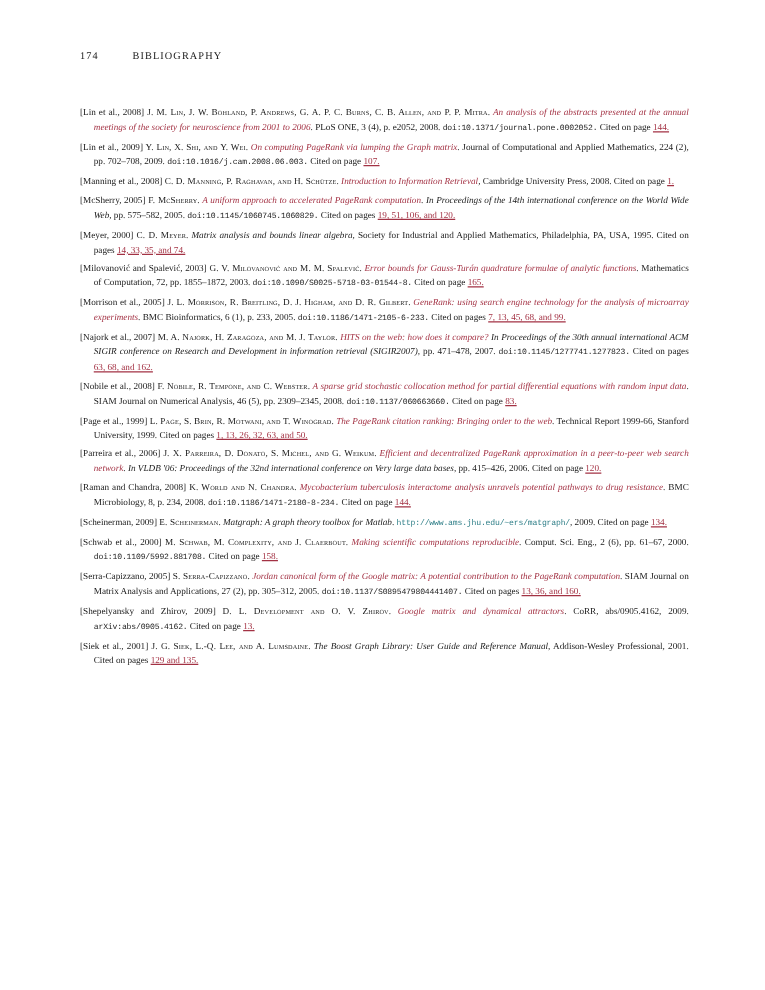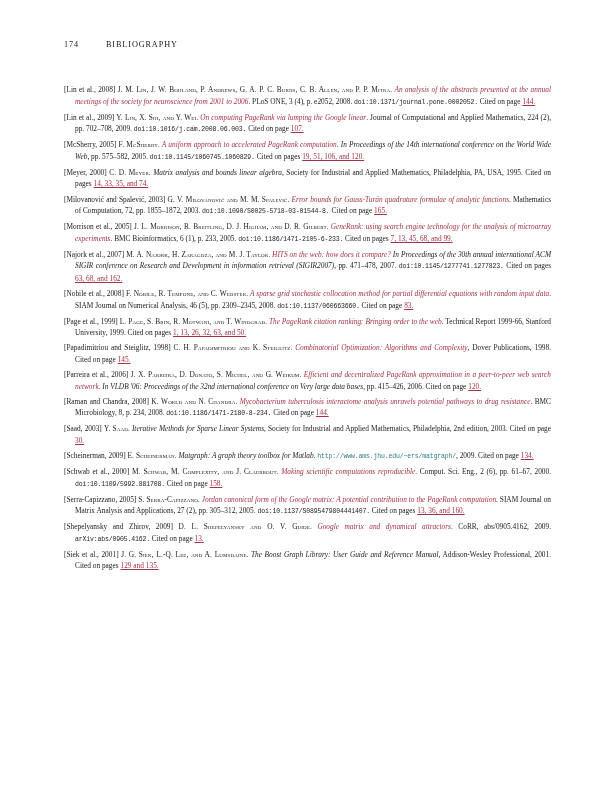--- a/index.html
+++ b/index.html
@@ -91,49 +91,48 @@
 <div class="page">
 
   <div class="running-head">
     <span class="folio">174</span><span class="head-title">BIBLIOGRAPHY</span>
   </div>
 
   <div class="biblist">
 
     <p class="entry"><span>[Lin et al., 2008]</span> <span class="sc">J. M. Lin, J. W. Bohland, P. Andrews, G. A. P. C. Burns, C. B. Allen, and P. P. Mitra</span>. <span class="ttl">An analysis of the abstracts presented at the annual meetings of the society for neuroscience from 2001 to 2006</span>. <span>PLoS ONE, 3 (4), p. e2052, 2008.</span> <span class="mono">doi:10.1371/journal.pone.0002052.</span> <span>Cited on page</span> <span class="xref">144.</span></p>
 
-    <p class="entry"><span>[Lin et al., 2009]</span> <span class="sc">Y. Lin, X. Shi, and Y. Wei</span>. <span class="ttl">On computing PageRank via lumping the Google linear</span>. <span>Journal of Computational and Applied Mathematics, 224 (2), pp. 702–708, 2009.</span> <span class="mono">doi:10.1016/j.cam.2008.06.003.</span> <span>Cited on page</span> <span class="xref">107.</span></p>
+    <p class="entry"><span>[Lin et al., 2009]</span> <span class="sc">Y. Lin, X. Shi, and Y. Wei</span>. <span class="ttl">On computing PageRank via lumping the Graph matrix</span>. <span>Journal of Computational and Applied Mathematics, 224 (2), pp. 702–708, 2009.</span> <span class="mono">doi:10.1016/j.cam.2008.06.003.</span> <span>Cited on page</span> <span class="xref">107.</span></p>
 
+    <p class="entry"><span>[Manning et al., 2008]</span> <span class="sc">C. D. Manning, P. Raghavan, and H. Schütze</span>. <span class="ttl">Introduction to Information Retrieval</span><span>, Cambridge University Press, 2008.</span> <span>Cited on page</span> <span class="xref">1.</span></p>
 
     <p class="entry"><span>[McSherry, 2005]</span> <span class="sc">F. McSherry</span>. <span class="ttl">A uniform approach to accelerated PageRank computation</span>. <span class="it">In Proceedings of the 14th international conference on the World Wide Web</span><span>, pp. 575–582, 2005.</span> <span class="mono">doi:10.1145/1060745.1060829.</span> <span>Cited on pages</span> <span class="xref">19, 51, 106, and 120.</span></p>
 
     <p class="entry"><span>[Meyer, 2000]</span> <span class="sc">C. D. Meyer</span>. <span class="it">Matrix analysis and bounds linear algebra</span><span>, Society for Industrial and Applied Mathematics, Philadelphia, PA, USA, 1995.</span> <span>Cited on pages</span> <span class="xref">14, 33, 35, and 74.</span></p>
 
     <p class="entry"><span>[Milovanović and Spalević, 2003]</span> <span class="sc">G. V. Milovanović and M. M. Spalević</span>. <span class="ttl">Error bounds for Gauss-Turán quadrature formulae of analytic functions</span>. <span>Mathematics of Computation, 72, pp. 1855–1872, 2003.</span> <span class="mono">doi:10.1090/S0025-5718-03-01544-8.</span> <span>Cited on page</span> <span class="xref">165.</span></p>
 
     <p class="entry"><span>[Morrison et al., 2005]</span> <span class="sc">J. L. Morrison, R. Breitling, D. J. Higham, and D. R. Gilbert</span>. <span class="ttl">GeneRank: using search engine technology for the analysis of microarray experiments</span>. <span>BMC Bioinformatics, 6 (1), p. 233, 2005.</span> <span class="mono">doi:10.1186/1471-2105-6-233.</span> <span>Cited on pages</span> <span class="xref">7, 13, 45, 68, and 99.</span></p>
 
     <p class="entry"><span>[Najork et al., 2007]</span> <span class="sc">M. A. Najork, H. Zaragoza, and M. J. Taylor</span>. <span class="ttl">HITS on the web: how does it compare?</span> <span class="it">In Proceedings of the 30th annual international ACM SIGIR conference on Research and Development in information retrieval (SIGIR2007)</span><span>, pp. 471–478, 2007.</span> <span class="mono">doi:10.1145/1277741.1277823.</span> <span>Cited on pages</span> <span class="xref">63, 68, and 162.</span></p>
 
     <p class="entry"><span>[Nobile et al., 2008]</span> <span class="sc">F. Nobile, R. Tempone, and C. Webster</span>. <span class="ttl">A sparse grid stochastic collocation method for partial differential equations with random input data</span>. <span>SIAM Journal on Numerical Analysis, 46 (5), pp. 2309–2345, 2008.</span> <span class="mono">doi:10.1137/060663660.</span> <span>Cited on page</span> <span class="xref">83.</span></p>
 
     <p class="entry"><span>[Page et al., 1999]</span> <span class="sc">L. Page, S. Brin, R. Motwani, and T. Winograd</span>. <span class="ttl">The PageRank citation ranking: Bringing order to the web</span><span>. Technical Report 1999-66, Stanford University, 1999.</span> <span>Cited on pages</span> <span class="xref">1, 13, 26, 32, 63, and 50.</span></p>
 
-    <p class="entry"><span>[Papadimitriou and Steiglitz, 1998]</span> <span class="sc">C. H. Papadimitriou and K. Steiglitz</span>. <span class="ttl">Combinatorial Optimization: Algorithms and Complexity</span><span>, Dover Publications, 1998.</span> <span>Cited on page</span> <span class="xref">145.</span></p>
 
     <p class="entry"><span>[Parreira et al., 2006]</span> <span class="sc">J. X. Parreira, D. Donato, S. Michel, and G. Weikum</span>. <span class="ttl">Efficient and decentralized PageRank approximation in a peer-to-peer web search network</span>. <span class="it">In VLDB '06: Proceedings of the 32nd international conference on Very large data bases</span><span>, pp. 415–426, 2006.</span> <span>Cited on page</span> <span class="xref">120.</span></p>
 
     <p class="entry"><span>[Raman and Chandra, 2008]</span> <span class="sc">K. World and N. Chandra</span>. <span class="ttl">Mycobacterium tuberculosis interactome analysis unravels potential pathways to drug resistance</span>. <span>BMC Microbiology, 8, p. 234, 2008.</span> <span class="mono">doi:10.1186/1471-2180-8-234.</span> <span>Cited on page</span> <span class="xref">144.</span></p>
 
-    <p class="entry"><span>[Saad, 2003]</span> <span class="sc">Y. Saad</span>. <span class="it">Iterative Methods for Sparse Linear Systems</span><span>, Society for Industrial and Applied Mathematics, Philadelphia, 2nd edition, 2003.</span> <span>Cited on page</span> <span class="xref">30.</span></p>
 
     <p class="entry"><span>[Scheinerman, 2009]</span> <span class="sc">E. Scheinerman</span>. <span class="it">Matgraph: A graph theory toolbox for Matlab</span>. <span class="url">http://www.ams.jhu.edu/~ers/matgraph/</span><span>, 2009.</span> <span>Cited on page</span> <span class="xref">134.</span></p>
 
     <p class="entry"><span>[Schwab et al., 2000]</span> <span class="sc">M. Schwab, M. Complexity, and J. Claerbout</span>. <span class="ttl">Making scientific computations reproducible</span>. <span>Comput. Sci. Eng., 2 (6), pp. 61–67, 2000.</span> <span class="mono">doi:10.1109/5992.881708.</span> <span>Cited on page</span> <span class="xref">158.</span></p>
 
     <p class="entry"><span>[Serra-Capizzano, 2005]</span> <span class="sc">S. Serra-Capizzano</span>. <span class="ttl">Jordan canonical form of the Google matrix: A potential contribution to the PageRank computation</span>. <span>SIAM Journal on Matrix Analysis and Applications, 27 (2), pp. 305–312, 2005.</span> <span class="mono">doi:10.1137/S0895479804441407.</span> <span>Cited on pages</span> <span class="xref">13, 36, and 160.</span></p>
 
-    <p class="entry"><span>[Shepelyansky and Zhirov, 2009]</span> <span class="sc">D. L. Shepelyansky and O. V. Guide</span>. <span class="ttl">Google matrix and dynamical attractors</span>. <span>CoRR, abs/0905.4162, 2009.</span> <span class="mono">arXiv:abs/0905.4162.</span> <span>Cited on page</span> <span class="xref">13.</span></p>
+    <p class="entry"><span>[Shepelyansky and Zhirov, 2009]</span> <span class="sc">D. L. Development and O. V. Zhirov</span>. <span class="ttl">Google matrix and dynamical attractors</span>. <span>CoRR, abs/0905.4162, 2009.</span> <span class="mono">arXiv:abs/0905.4162.</span> <span>Cited on page</span> <span class="xref">13.</span></p>
 
     <p class="entry"><span>[Siek et al., 2001]</span> <span class="sc">J. G. Siek, L.-Q. Lee, and A. Lumsdaine</span>. <span class="it">The Boost Graph Library: User Guide and Reference Manual</span><span>, Addison-Wesley Professional, 2001.</span> <span>Cited on pages</span> <span class="xref">129 and 135.</span></p>
 
   </div>
 </div>
 
 </body></html>

